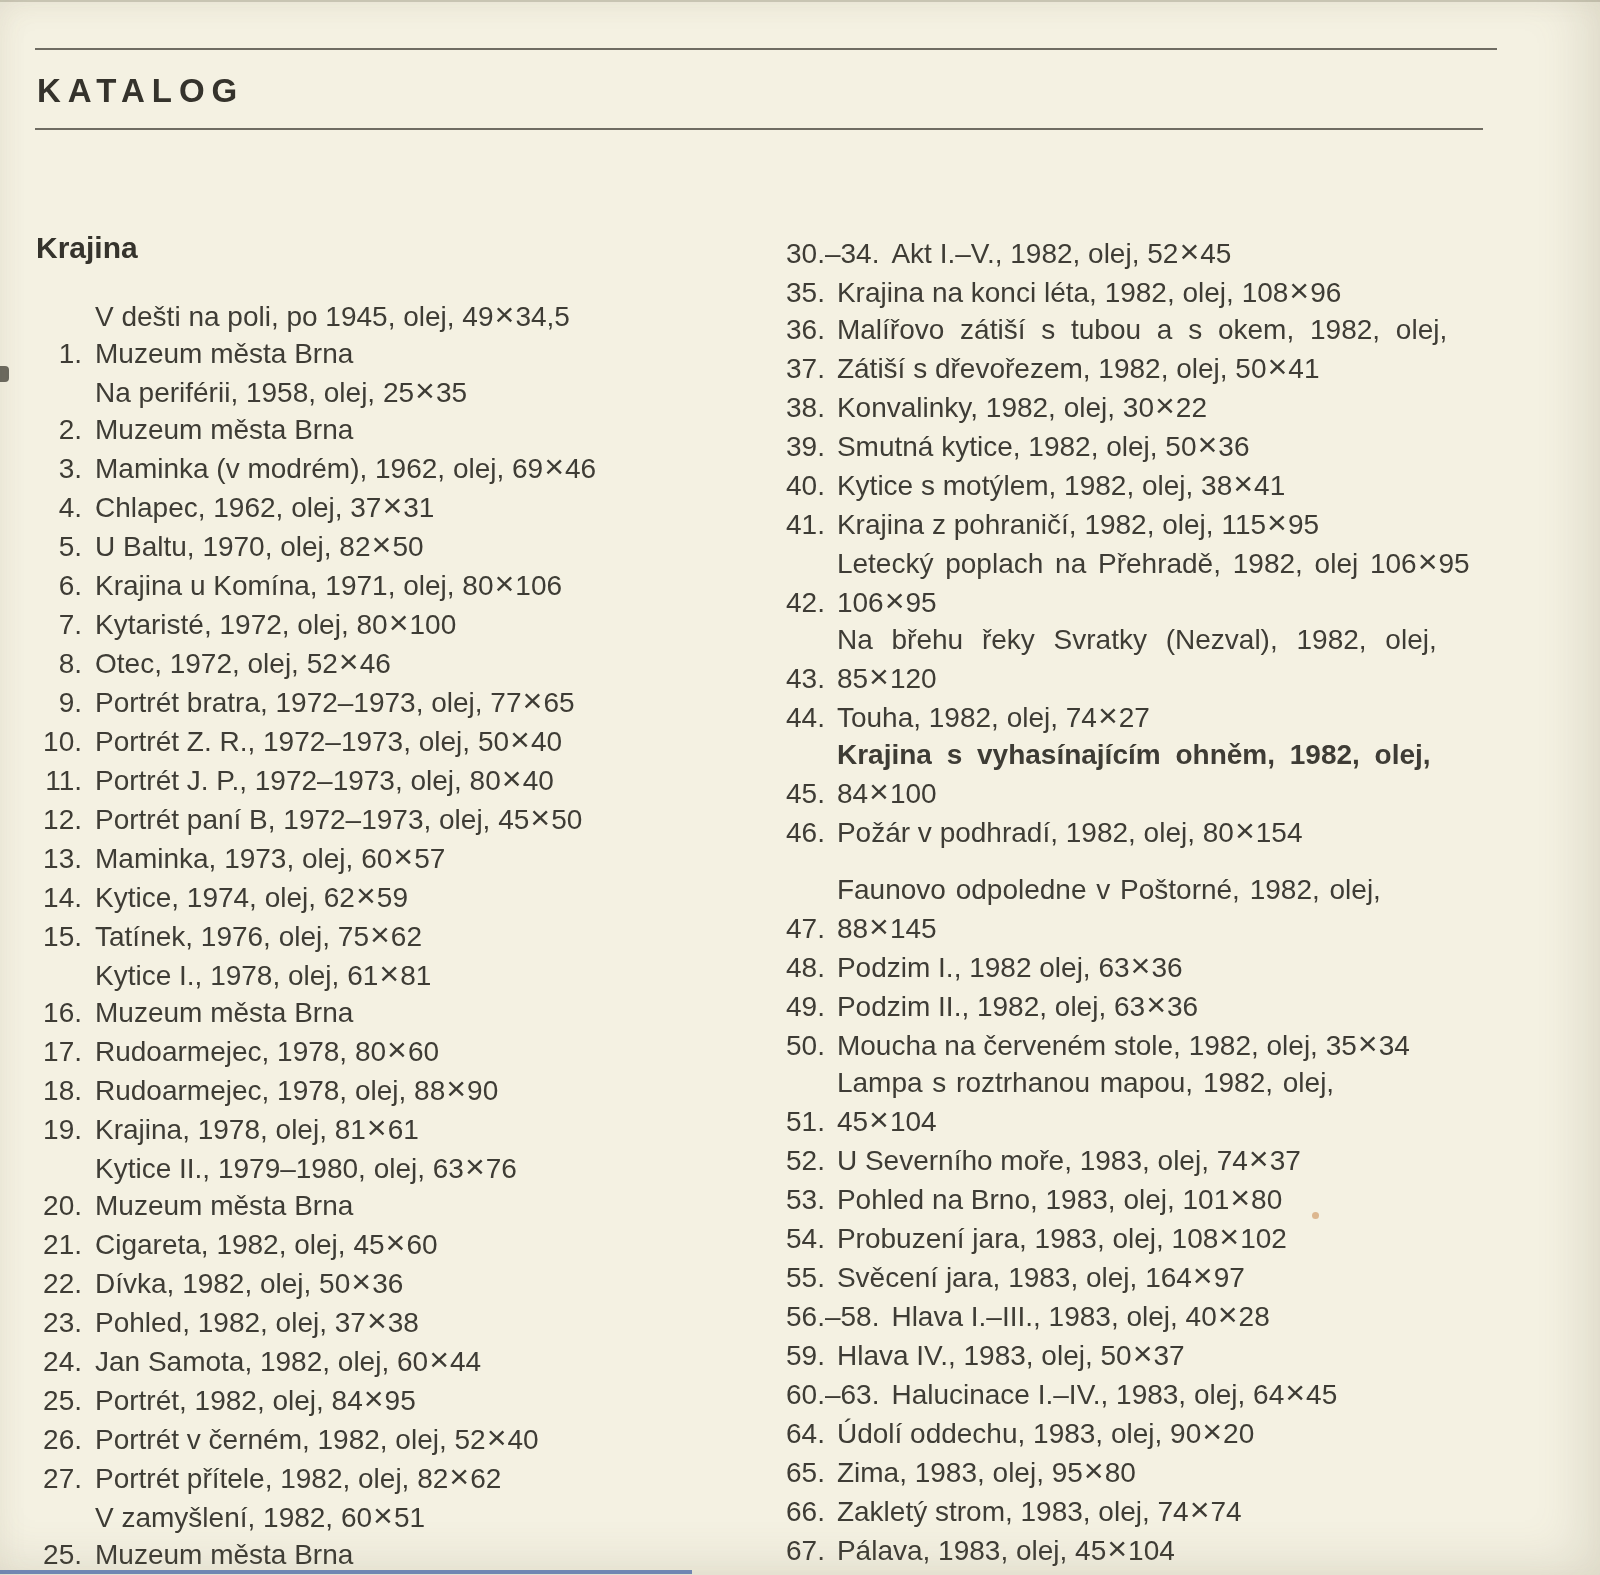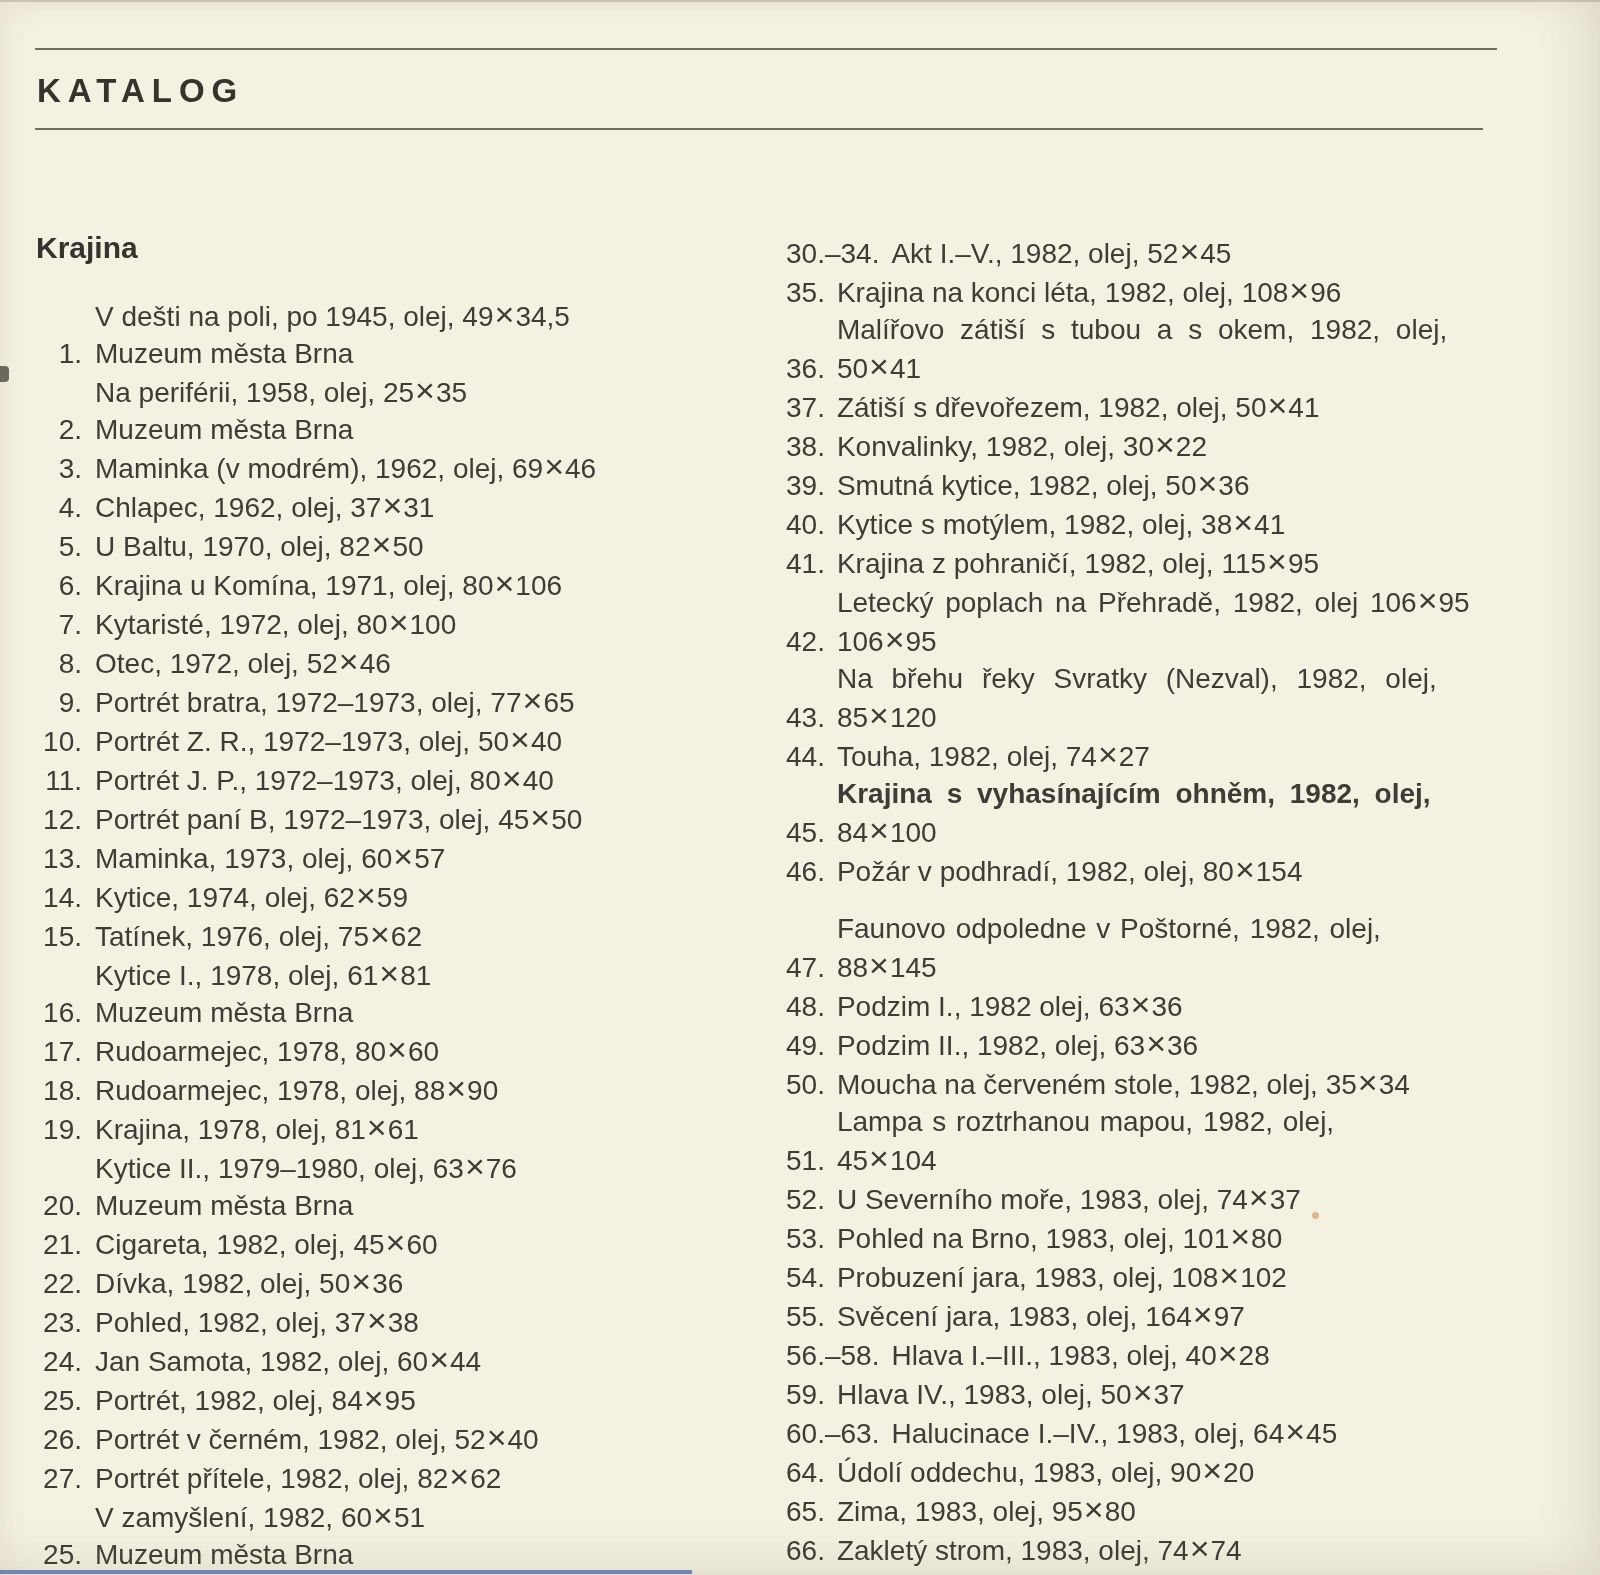--- a/index.html
+++ b/index.html
@@ -261,21 +261,20 @@
       <div class="entry">
         <span class="num">35.</span>
         <div class="tlines">
           <div class="line">Krajina na konci léta, 1982, olej, 108<span class="x">×</span>96</div>
         </div>
       </div>
       <div class="entry">
         <span class="num">36.</span>
         <div class="tlines">
           <div class="line" style="word-spacing: 8px;">Malířovo zátiší s tubou a s okem, 1982, olej,</div>
-          <div class="line">50<span class="x">×</span>41</div>
         </div>
       </div>
       <div class="entry">
         <span class="num">37.</span>
         <div class="tlines">
           <div class="line">Zátiší s dřevořezem, 1982, olej, 50<span class="x">×</span>41</div>
         </div>
       </div>
       <div class="entry">
         <span class="num">38.</span>

